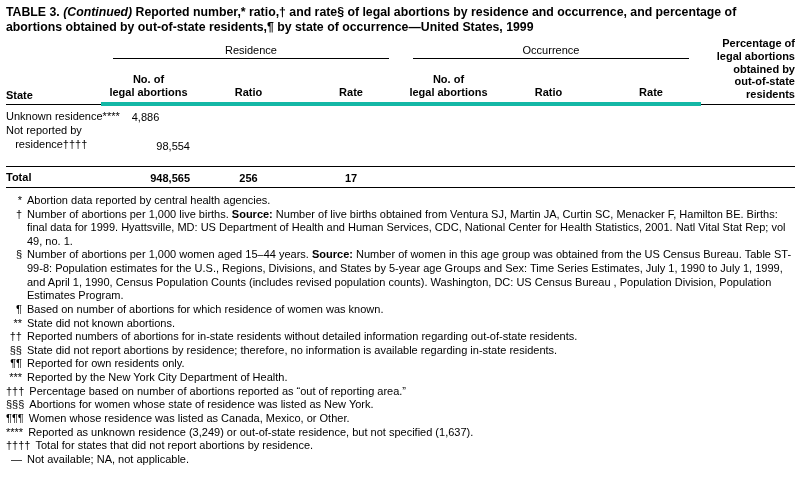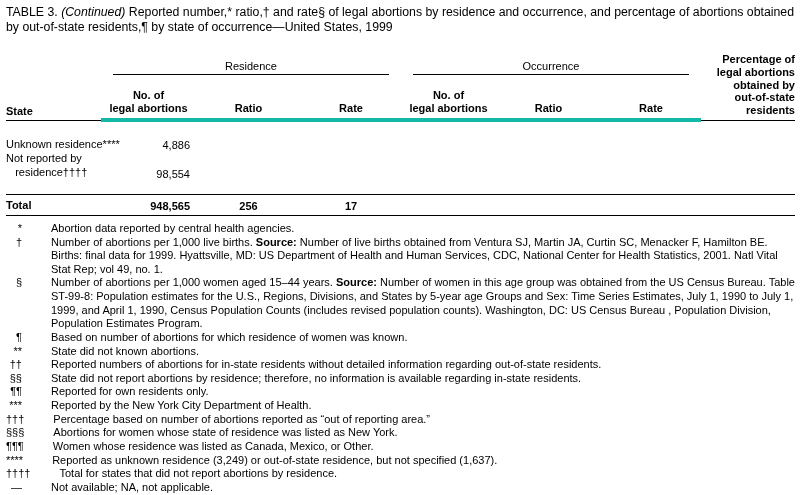--- a/index.html
+++ b/index.html
@@ -3,21 +3,21 @@
 <meta charset="utf-8">
 <style>
   * { margin:0; padding:0; box-sizing:border-box; }
   html,body { background:#fff; }
   body {
     width:801px; height:495px; overflow:hidden;
     color:#000;
     font-family:"Liberation Sans", sans-serif;
     padding:5px 6px 0 6px;
   }
-  .title { font-weight:normal; font-size:12.3px; line-height:1.22; margin-bottom:18px; }
+  .title { font-weight:bold; font-size:12.3px; line-height:1.22; margin-bottom:2px; }
   .title em { font-style:italic; }
 
   table { border-collapse:collapse; table-layout:fixed; width:789px; font-size:11px; }
   th, td { padding:0; text-align:left; vertical-align:bottom; font-weight:normal; }
 
   thead th.group { font-weight:normal; padding-bottom:4px; }
   thead th.group > div {
     border-bottom:1px solid #000; text-align:center;
     margin:0 12px; padding-bottom:2px;
   }
@@ -30,31 +30,31 @@
     border-bottom:1px solid #000;
   }
   thead th.pct-h {
     font-weight:bold; text-align:right; white-space:pre-line;
     line-height:1.16; padding-bottom:3px; border-bottom:1px solid #000;
   }
 
   td.state-c { white-space:pre; line-height:1.3; }
   td.num { text-align:right; padding-right:6px; }
   td.ctr { text-align:center; }
-  tr.r0 td { padding-top:16px; }
+  tr.r0 td { padding-top:4px;text-align:center; }
   tr.r1 td { padding-bottom:14px;margin-top:14px; }
   tr.total td {
     border-top:1px solid #000; border-bottom:1px solid #000;
     font-weight:bold; padding-top:3px; padding-bottom:3px;
   }
 
   .footnotes { margin-top:6px; font-size:11px; line-height:1.24; width:789px; }
   .fn { display:flex; }
   .fn .sym { flex:0 0 21px; text-align:right; padding-right:5px; white-space:nowrap; }
-  .fn .txt { flex:1;margin-left:24px; }
+  .fn .txt { flex:1; }
   .fn .txt b { font-weight:bold; }
 </style>
 </head>
 <body>
 
 <div class="title"><span>TABLE 3. </span><em>(Continued)</em><span> Reported number,* ratio,† and rate§ of legal abortions by residence and occurrence, and percentage of abortions obtained by out-of-state residents,¶ by state of occurrence—United States, 1999</span></div>
 
 <table>
   <colgroup>
     <col style="width:95px">

